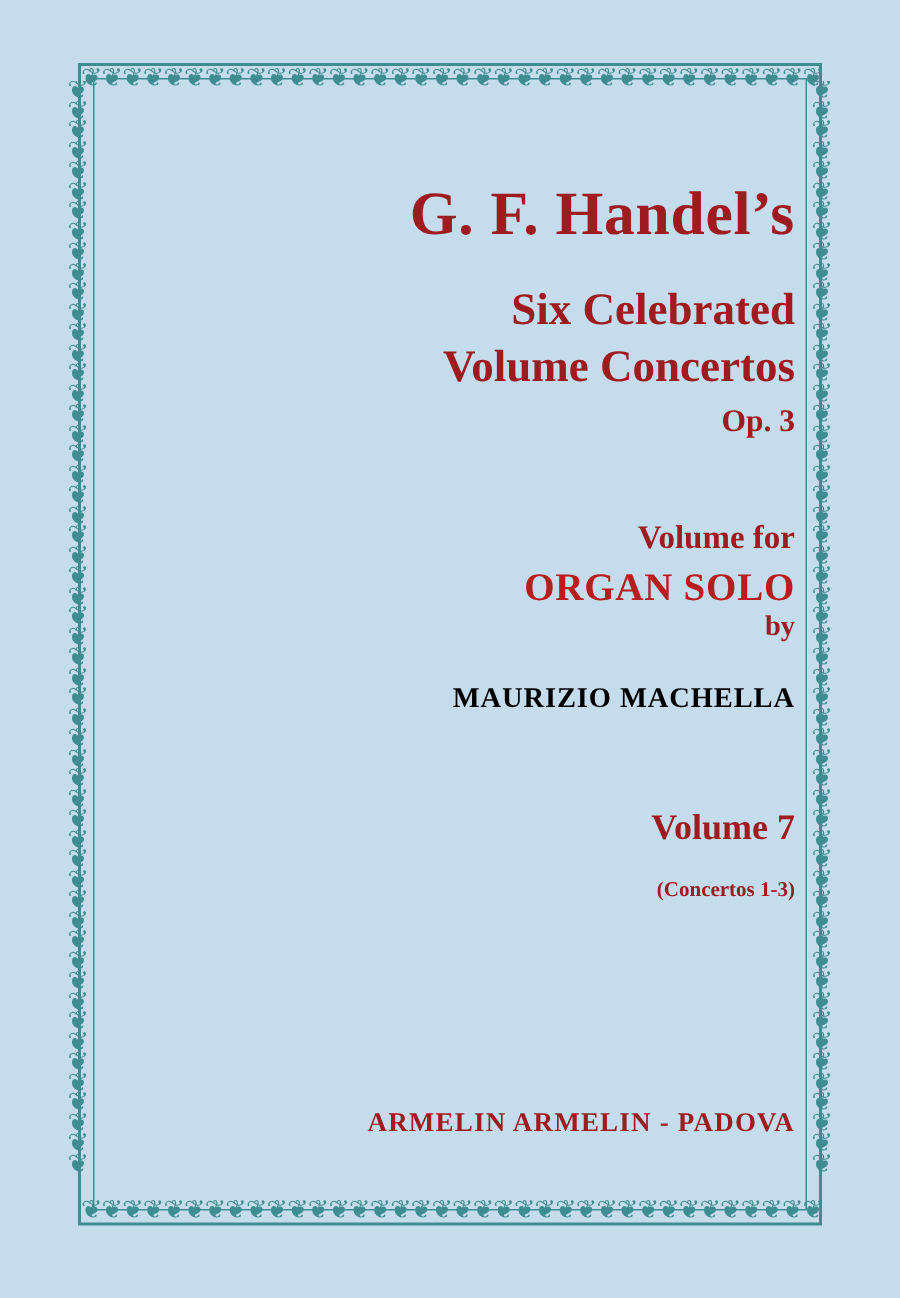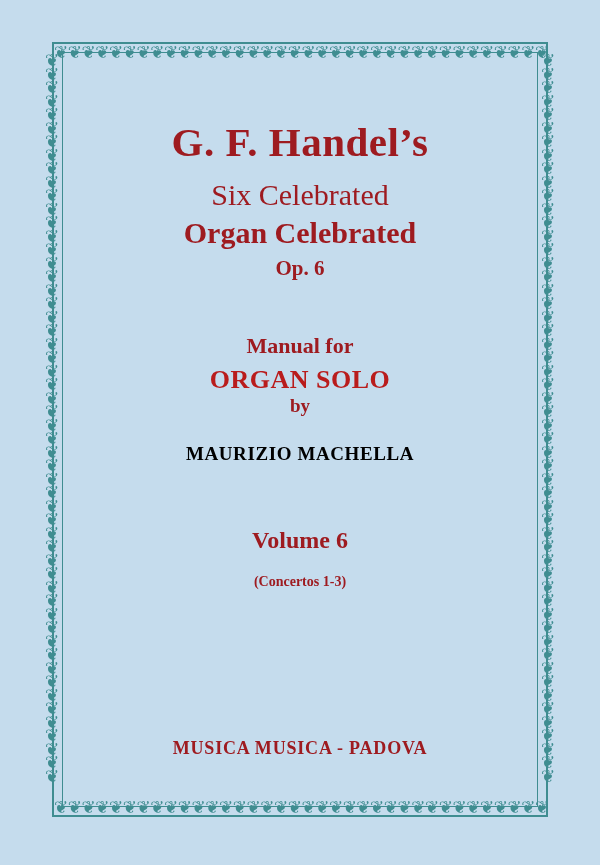--- a/index.html
+++ b/index.html
@@ -67,34 +67,34 @@
   }
   .orn-col.left { left: 45px; }
   .orn-col.right { right: 45px; }
 
   .content {
     position: absolute;
     left: 70px;
     right: 70px;
     top: 60px;
     bottom: 66px;
-    text-align: center;
+    text-align: right;
   }
 
   .title-main {
     margin-top: 58px;
     font-size: 41px;
     font-weight: bold;
     color: #9e1b20;
     letter-spacing: 0.5px;
   }
   .title-sub1 {
-    margin-top: 12px;
+    margin-top: 24px;
     font-size: 30px;
-    font-weight: normal;
+    font-weight: bold;
     color: #9e1b20;
   }
   .title-sub2 {
     margin-top: 4px;
     font-size: 30px;
     font-weight: bold;
     color: #9e1b20;
   }
   .opus {
     margin-top: 6px;
@@ -166,27 +166,27 @@
   <div class="border-inner-line"></div>
 
   <div class="orn-row top">❦❦❦❦❦❦❦❦❦❦❦❦❦❦❦❦❦❦❦❦❦❦❦❦❦❦❦❦❦❦❦❦❦❦❦❦❦❦❦❦❦❦❦❦❦❦❦❦❦❦❦❦❦❦</div>
   <div class="orn-row bottom">❦❦❦❦❦❦❦❦❦❦❦❦❦❦❦❦❦❦❦❦❦❦❦❦❦❦❦❦❦❦❦❦❦❦❦❦❦❦❦❦❦❦❦❦❦❦❦❦❦❦❦❦❦❦</div>
   <div class="orn-col left">❦<br>❦<br>❦<br>❦<br>❦<br>❦<br>❦<br>❦<br>❦<br>❦<br>❦<br>❦<br>❦<br>❦<br>❦<br>❦<br>❦<br>❦<br>❦<br>❦<br>❦<br>❦<br>❦<br>❦<br>❦<br>❦<br>❦<br>❦<br>❦<br>❦<br>❦<br>❦<br>❦<br>❦<br>❦<br>❦<br>❦<br>❦<br>❦<br>❦<br>❦<br>❦<br>❦<br>❦<br>❦<br>❦<br>❦<br>❦<br>❦<br>❦<br>❦<br>❦<br>❦<br>❦</div>
   <div class="orn-col right">❦<br>❦<br>❦<br>❦<br>❦<br>❦<br>❦<br>❦<br>❦<br>❦<br>❦<br>❦<br>❦<br>❦<br>❦<br>❦<br>❦<br>❦<br>❦<br>❦<br>❦<br>❦<br>❦<br>❦<br>❦<br>❦<br>❦<br>❦<br>❦<br>❦<br>❦<br>❦<br>❦<br>❦<br>❦<br>❦<br>❦<br>❦<br>❦<br>❦<br>❦<br>❦<br>❦<br>❦<br>❦<br>❦<br>❦<br>❦<br>❦<br>❦<br>❦<br>❦<br>❦<br>❦</div>
 
   <div class="content">
     <div class="title-main">G. F. Handel’s</div>
     <div class="title-sub1">Six Celebrated</div>
-    <div class="title-sub2">Organ Celebrated</div>
-    <div class="opus">Op. 6</div>
+    <div class="title-sub2">Volume Concertos</div>
+    <div class="opus">Op. 3</div>
 
-    <div class="adapted">Manual for</div>
+    <div class="adapted">Volume for</div>
     <div class="organ-solo">ORGAN SOLO</div>
 
     <div class="by">by</div>
     <div class="arranger">MAURIZIO MACHELLA</div>
 
-    <div class="volume">Volume 6</div>
+    <div class="volume">Volume 7</div>
     <div class="concerto-range">(Concertos 1-3)</div>
 
-    <div class="publisher">MUSICA MUSICA - PADOVA</div>
+    <div class="publisher">ARMELIN ARMELIN - PADOVA</div>
   </div>
 </div>
 
 </body></html>

